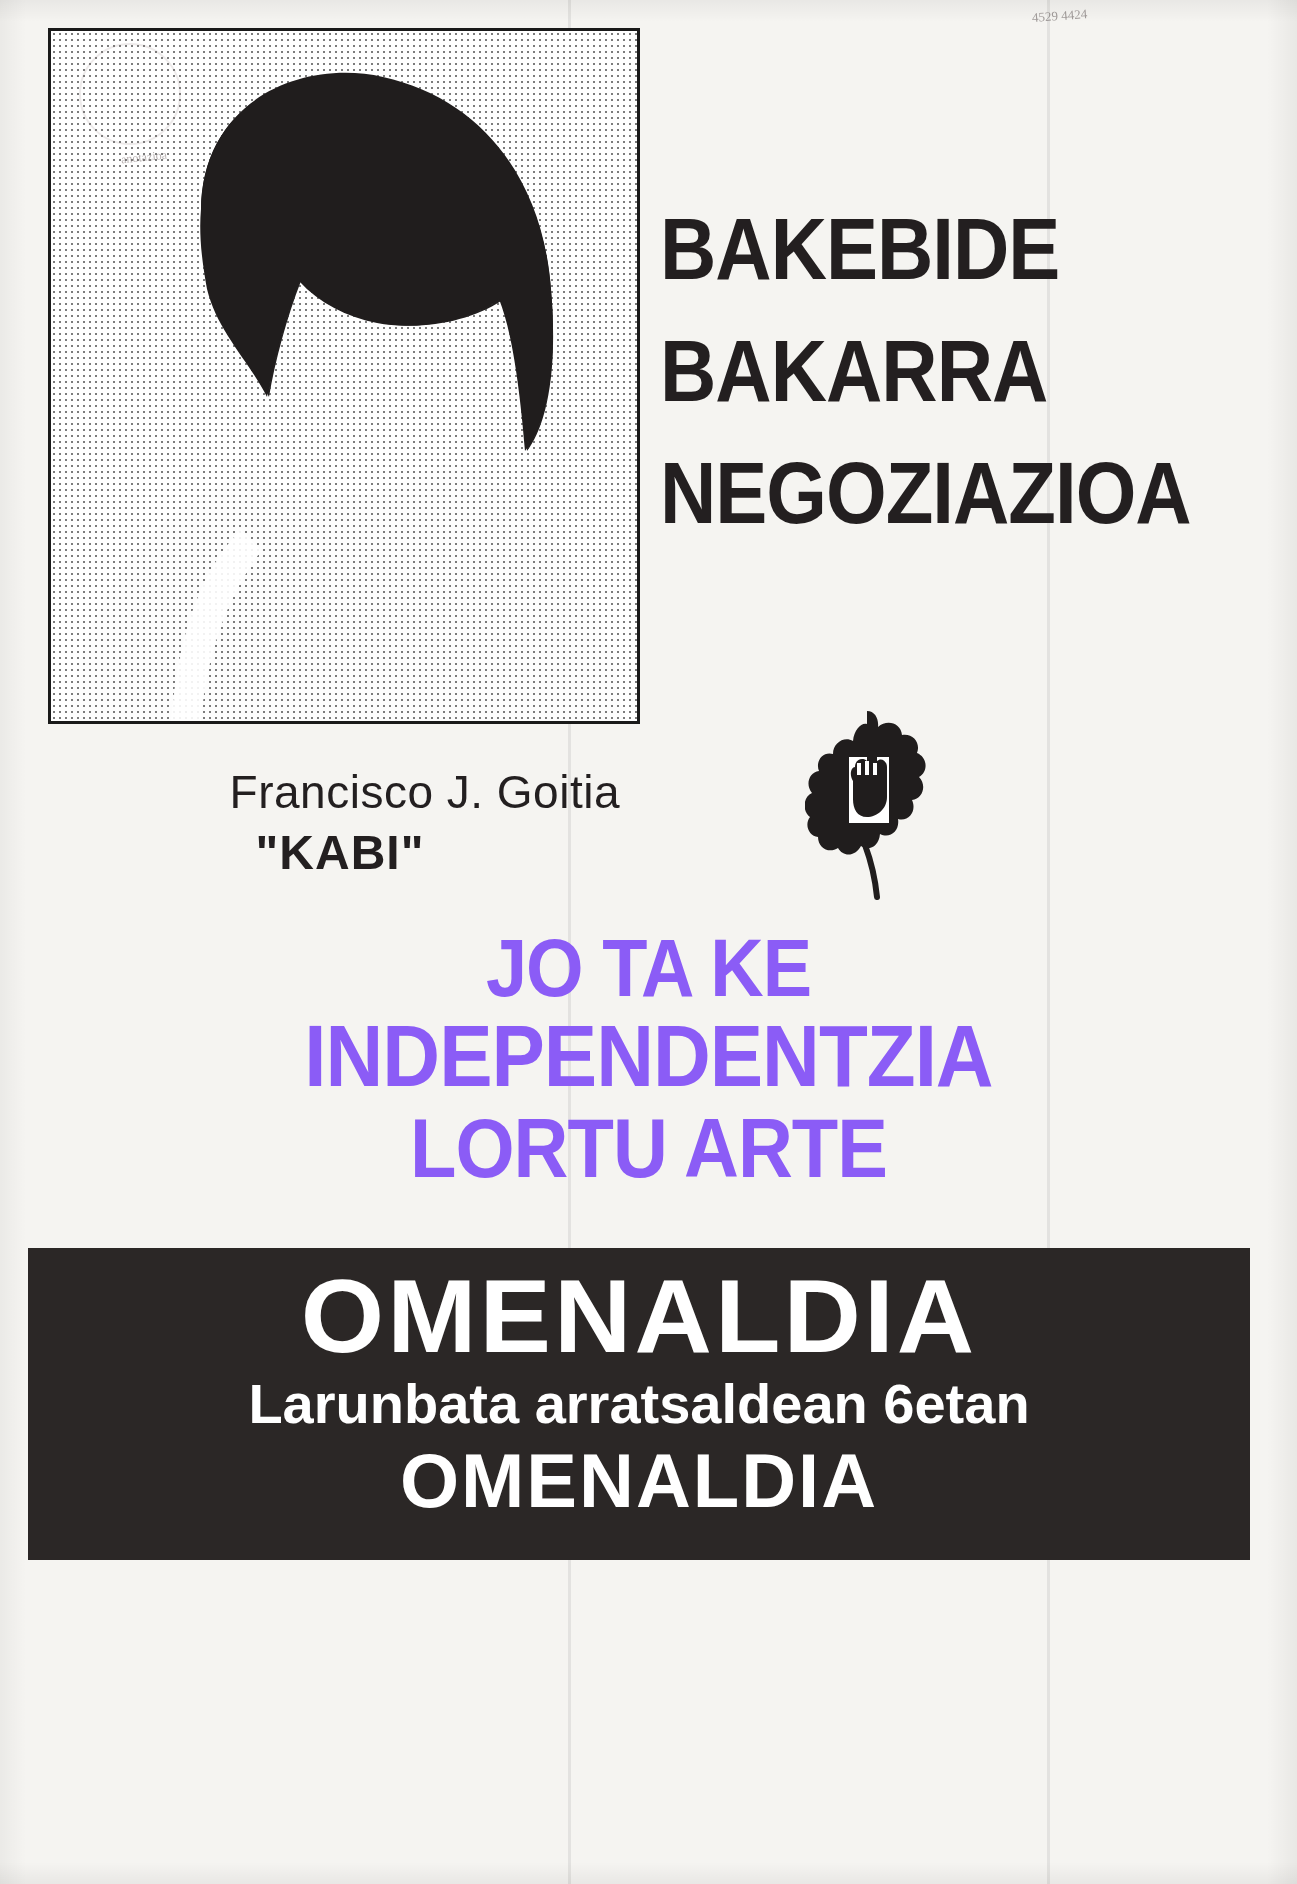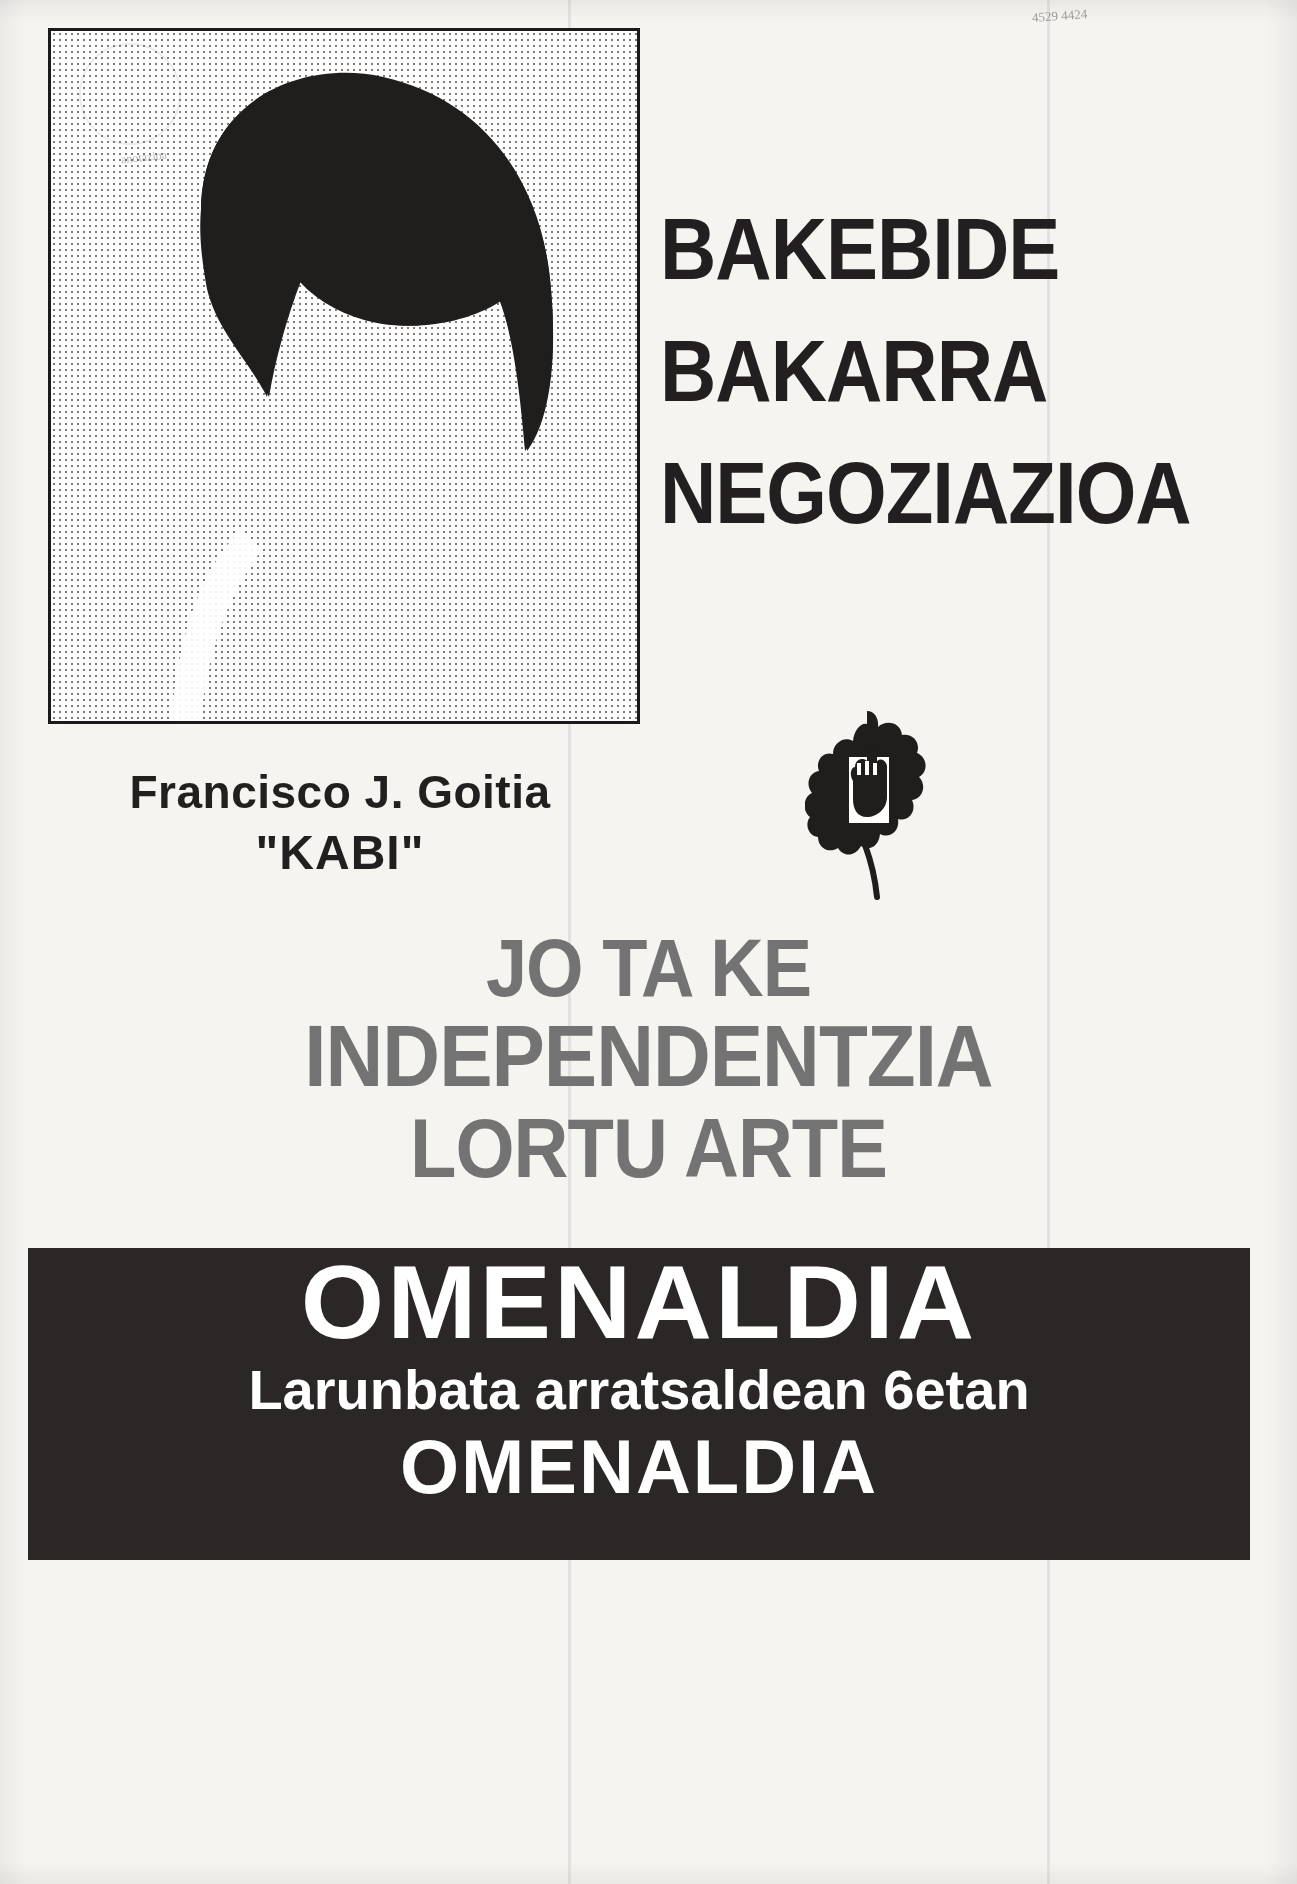--- a/index.html
+++ b/index.html
@@ -105,57 +105,58 @@
 
   .name-block {
     position: absolute;
     left: 60px;
     top: 765px;
     width: 560px;
     text-align: center;
     color: #231f20;
   }
   .name-block .nm {
-    font-weight: bold;
+    font-weight: normal;
     font-size: 46px;
     line-height: 1.18;
     letter-spacing: 0.5px;
+    text-align: right;
   }
   .name-block .nick {
     font-weight: bold;
     font-size: 48px;
     line-height: 1.18;
     letter-spacing: 1px;
     margin-top: 6px;
   }
 
   .slogan {
     position: absolute;
     left: 0;
     right: 0;
     top: 930px;
     text-align: center;
-    color: #737373;
+    color: #8b5cf6;
     font-weight: bold;
     letter-spacing: -1px;
   }
   .slogan .s1 { font-size: 74px; line-height: 1.02; transform: scaleY(1.1); }
   .slogan .s2 { font-size: 80px; line-height: 1.02; transform: scaleY(1.1); margin-top: 10px;}
   .slogan .s3 { font-size: 76px; line-height: 1.02; transform: scaleY(1.1); margin-top: 12px;}
 
   .banner {
     position: absolute;
     left: 28px;
     top: 1248px;
     width: 1222px;
     height: 312px;
     background: #2b2726;
     color: #ffffff;
     text-align: center;
-    padding-top: 0;
+    padding-top: 14px;
     box-sizing: border-box;
   }
   .banner .b1 {
     font-size: 104px;
     font-weight: bold;
     letter-spacing: 3px;
     line-height: 1.05;
     transform: scaleX(1.03);
   }
   .banner .b2 {

